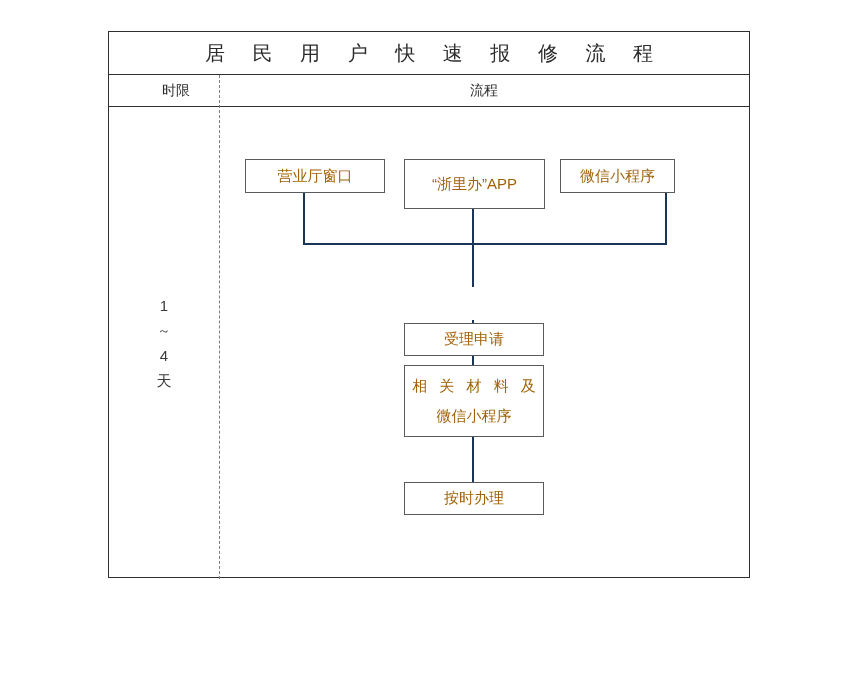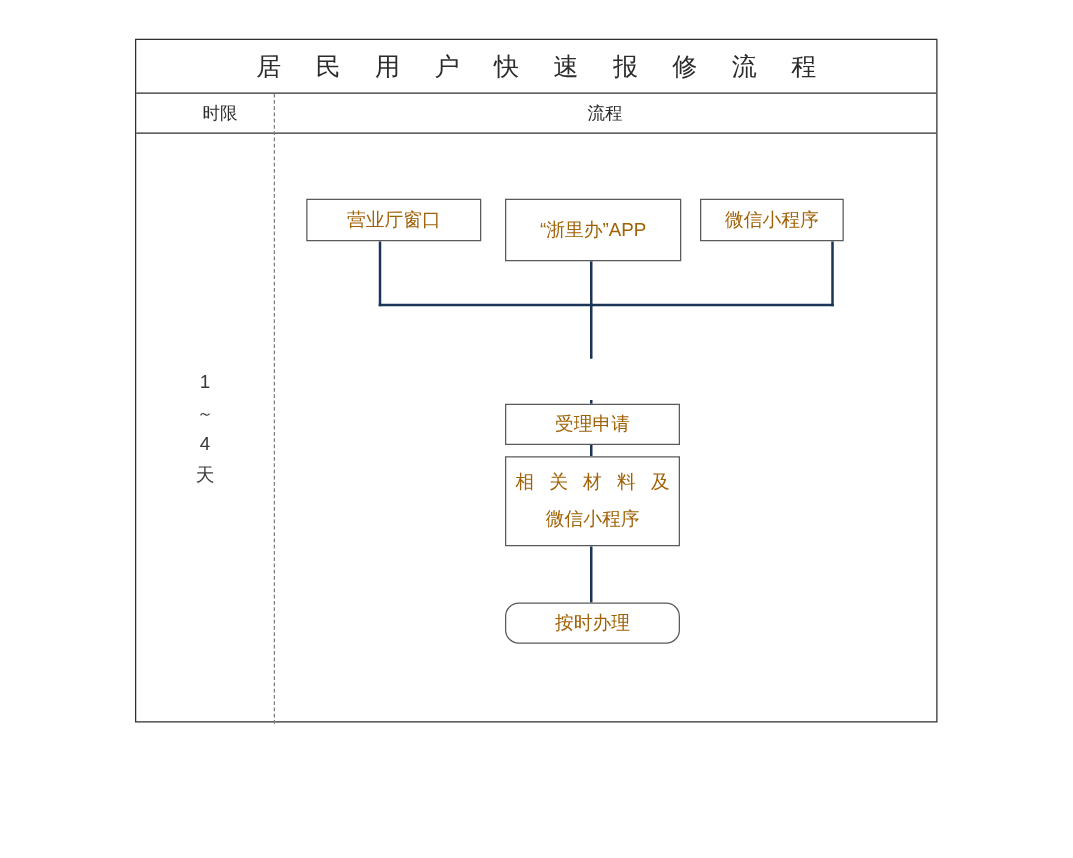--- a/index.html
+++ b/index.html
@@ -135,21 +135,21 @@
     flex-direction: column;
     line-height: 30px;
   }
   .node .ls { letter-spacing: 4px; text-indent: 4px; }
 
   #node-hall      { left: 245px; top: 159px; width: 140px; height: 34px; }
   #node-app       { left: 404px; top: 159px; width: 141px; height: 50px; }
   #node-wechat    { left: 560px; top: 159px; width: 115px; height: 34px; }
   #node-accept    { left: 404px; top: 287px; width: 140px; height: 33px; margin-top: 36px; }
   #node-review    { left: 404px; top: 365px; width: 140px; height: 72px; }
-  #node-handle    { left: 404px; top: 482px; width: 140px; height: 33px; border-radius: 11px; }
+  #node-handle    { left: 404px; top: 482px; width: 140px; height: 33px; }
 
   
   .conn {
     position: absolute;
     background: #1b3558;
     z-index: 2;
   }
   .conn.v { width: 2px; }
   .conn.h { height: 2px; }
 

